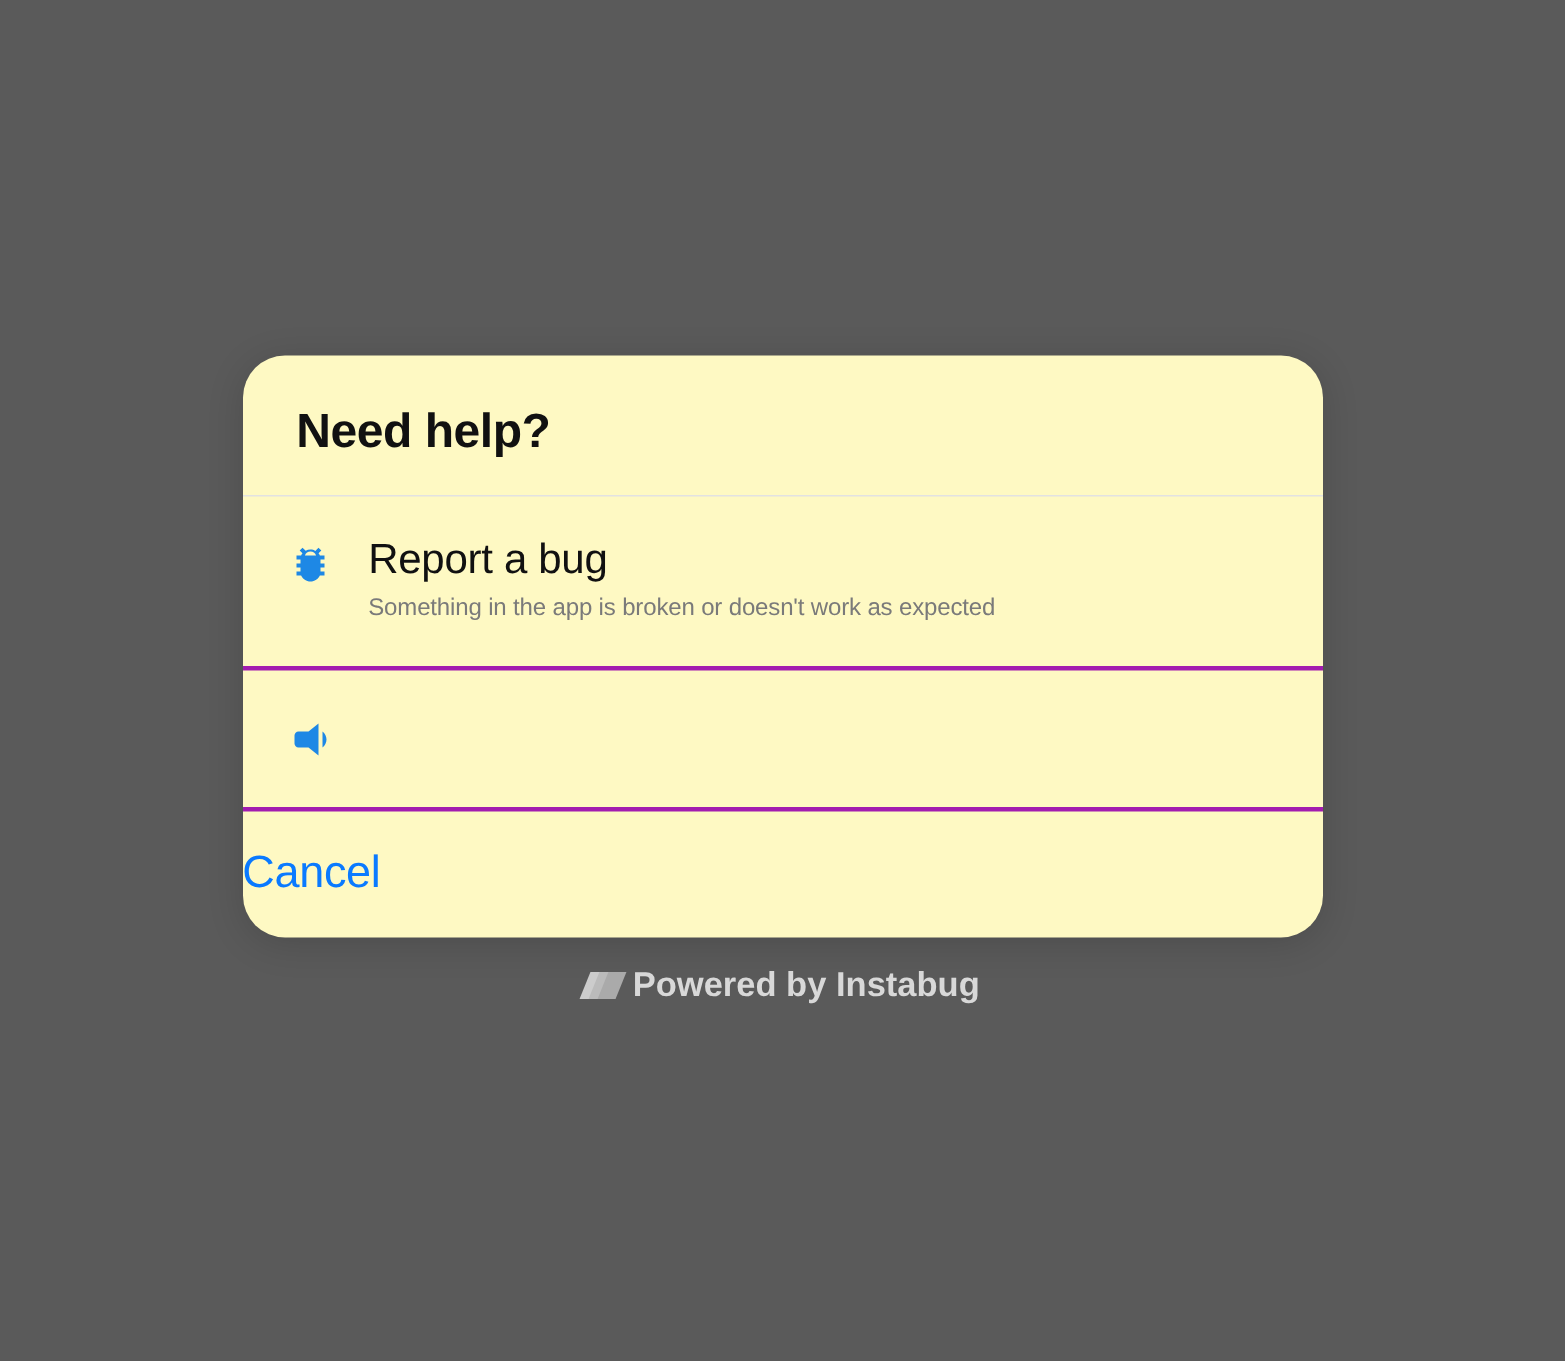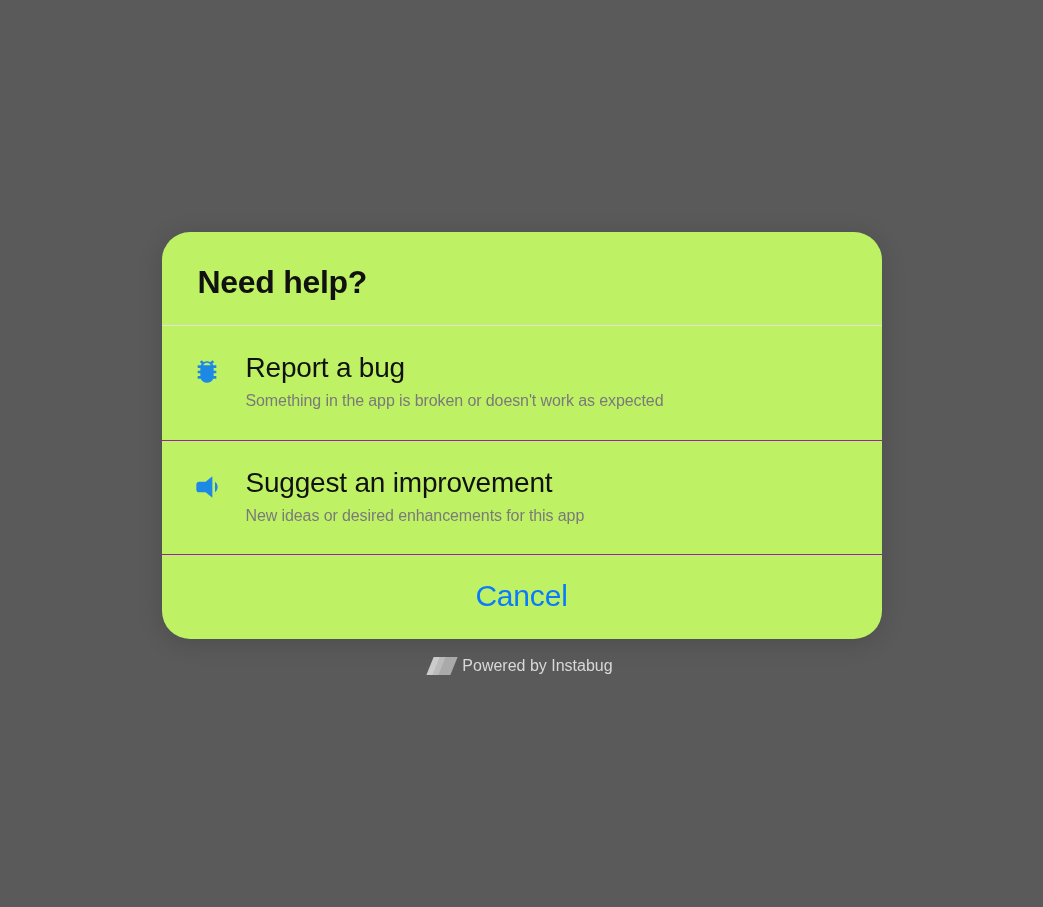--- a/index.html
+++ b/index.html
@@ -13,40 +13,40 @@
       background: #5a5a5a;
       font-family: -apple-system, BlinkMacSystemFont, "Segoe UI", Helvetica, Arial, sans-serif;
       display: flex;
       flex-direction: column;
       align-items: center;
       justify-content: center;
       position: relative;
     }
     .modal {
       width: 720px;
-      background: #bef264;
+      background: #fef9c3;
       border-radius: 28px;
       overflow: hidden;
       box-shadow: 0 4px 24px rgba(0,0,0,0.15);
     }
     .modal-header {
       padding: 32px 36px 24px 36px;
       border-bottom: 1px solid #e2e2e2;
     }
     .modal-title {
       font-size: 32px;
       font-weight: 700;
       color: #111;
       letter-spacing: -0.3px;
     }
     .option {
       display: flex;
       align-items: flex-start;
       padding: 26px 36px 28px 28px;
-      border-bottom: 1px solid #a21caf;
+      border-bottom: 3px solid #a21caf;
       cursor: pointer;
     }
     .option-icon {
       width: 34px;
       height: 34px;
       flex-shrink: 0;
       margin-right: 22px;
       margin-top: 3px;
       display: flex;
       align-items: center;
@@ -63,37 +63,37 @@
       letter-spacing: -0.2px;
     }
     .option-desc {
       font-size: 16px;
       color: #7a7a7a;
       line-height: 1.35;
       letter-spacing: -0.1px;
     }
     .cancel-row {
       padding: 24px 0 26px 0;
-      text-align: center;
+      text-align: left;
       cursor: pointer;
     }
     .cancel-text {
       font-size: 30px;
       color: #0a7aff;
       font-weight: 400;
       letter-spacing: -0.2px;
     }
     .footer {
       margin-top: 18px;
       display: flex;
       align-items: center;
       gap: 10px;
       color: #d8d8d8;
-      font-size: 16px;
-      font-weight: 400;
+      font-size: 23px;
+      font-weight: 700;
     }
     .footer-logo {
       width: 22px;
       height: 18px;
       position: relative;
     }
     .footer-logo span {
       position: absolute;
       width: 12px;
       height: 18px;
@@ -124,24 +124,20 @@
       <div class="option-desc">Something in the app is broken or doesn't work as expected</div>
     </div>
   </div>
 
   <div class="option">
     <div class="option-icon">
       <svg viewBox="0 0 24 24" width="32" height="32" fill="#1e88e5">
         <path d="M16 4v16l-5-4H6c-1.1 0-2-.9-2-2v-4c0-1.1.9-2 2-2h5l5-4zm2 4c1.2.9 2 2.4 2 4s-.8 3.1-2 4V8z"></path>
       </svg>
     </div>
-    <div class="option-content">
-      <div class="option-title">Suggest an improvement</div>
-      <div class="option-desc">New ideas or desired enhancements for this app</div>
-    </div>
   </div>
 
 
   <div class="cancel-row">
     <span class="cancel-text">Cancel</span>
   </div>
 </div>
 
 <div class="footer">
   <div class="footer-logo">

